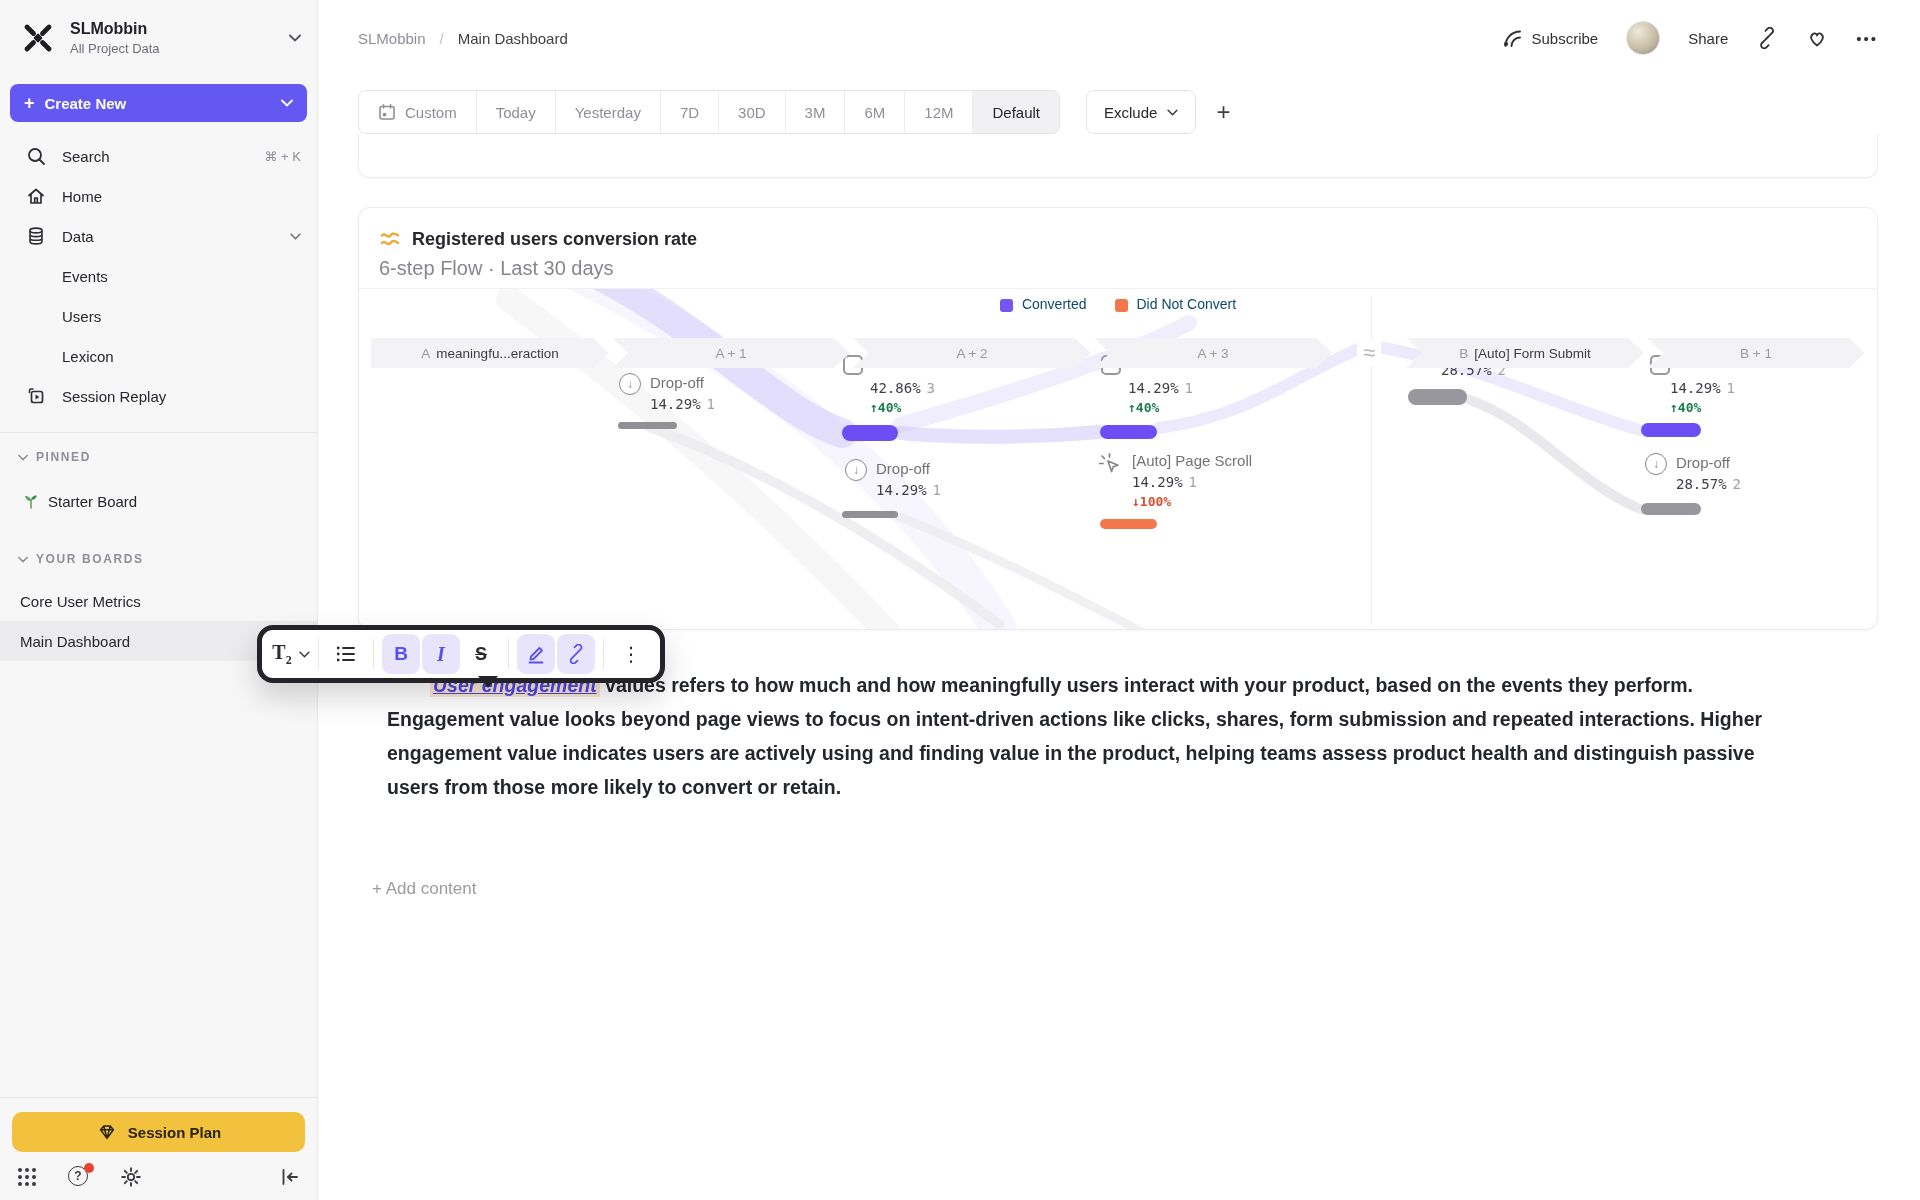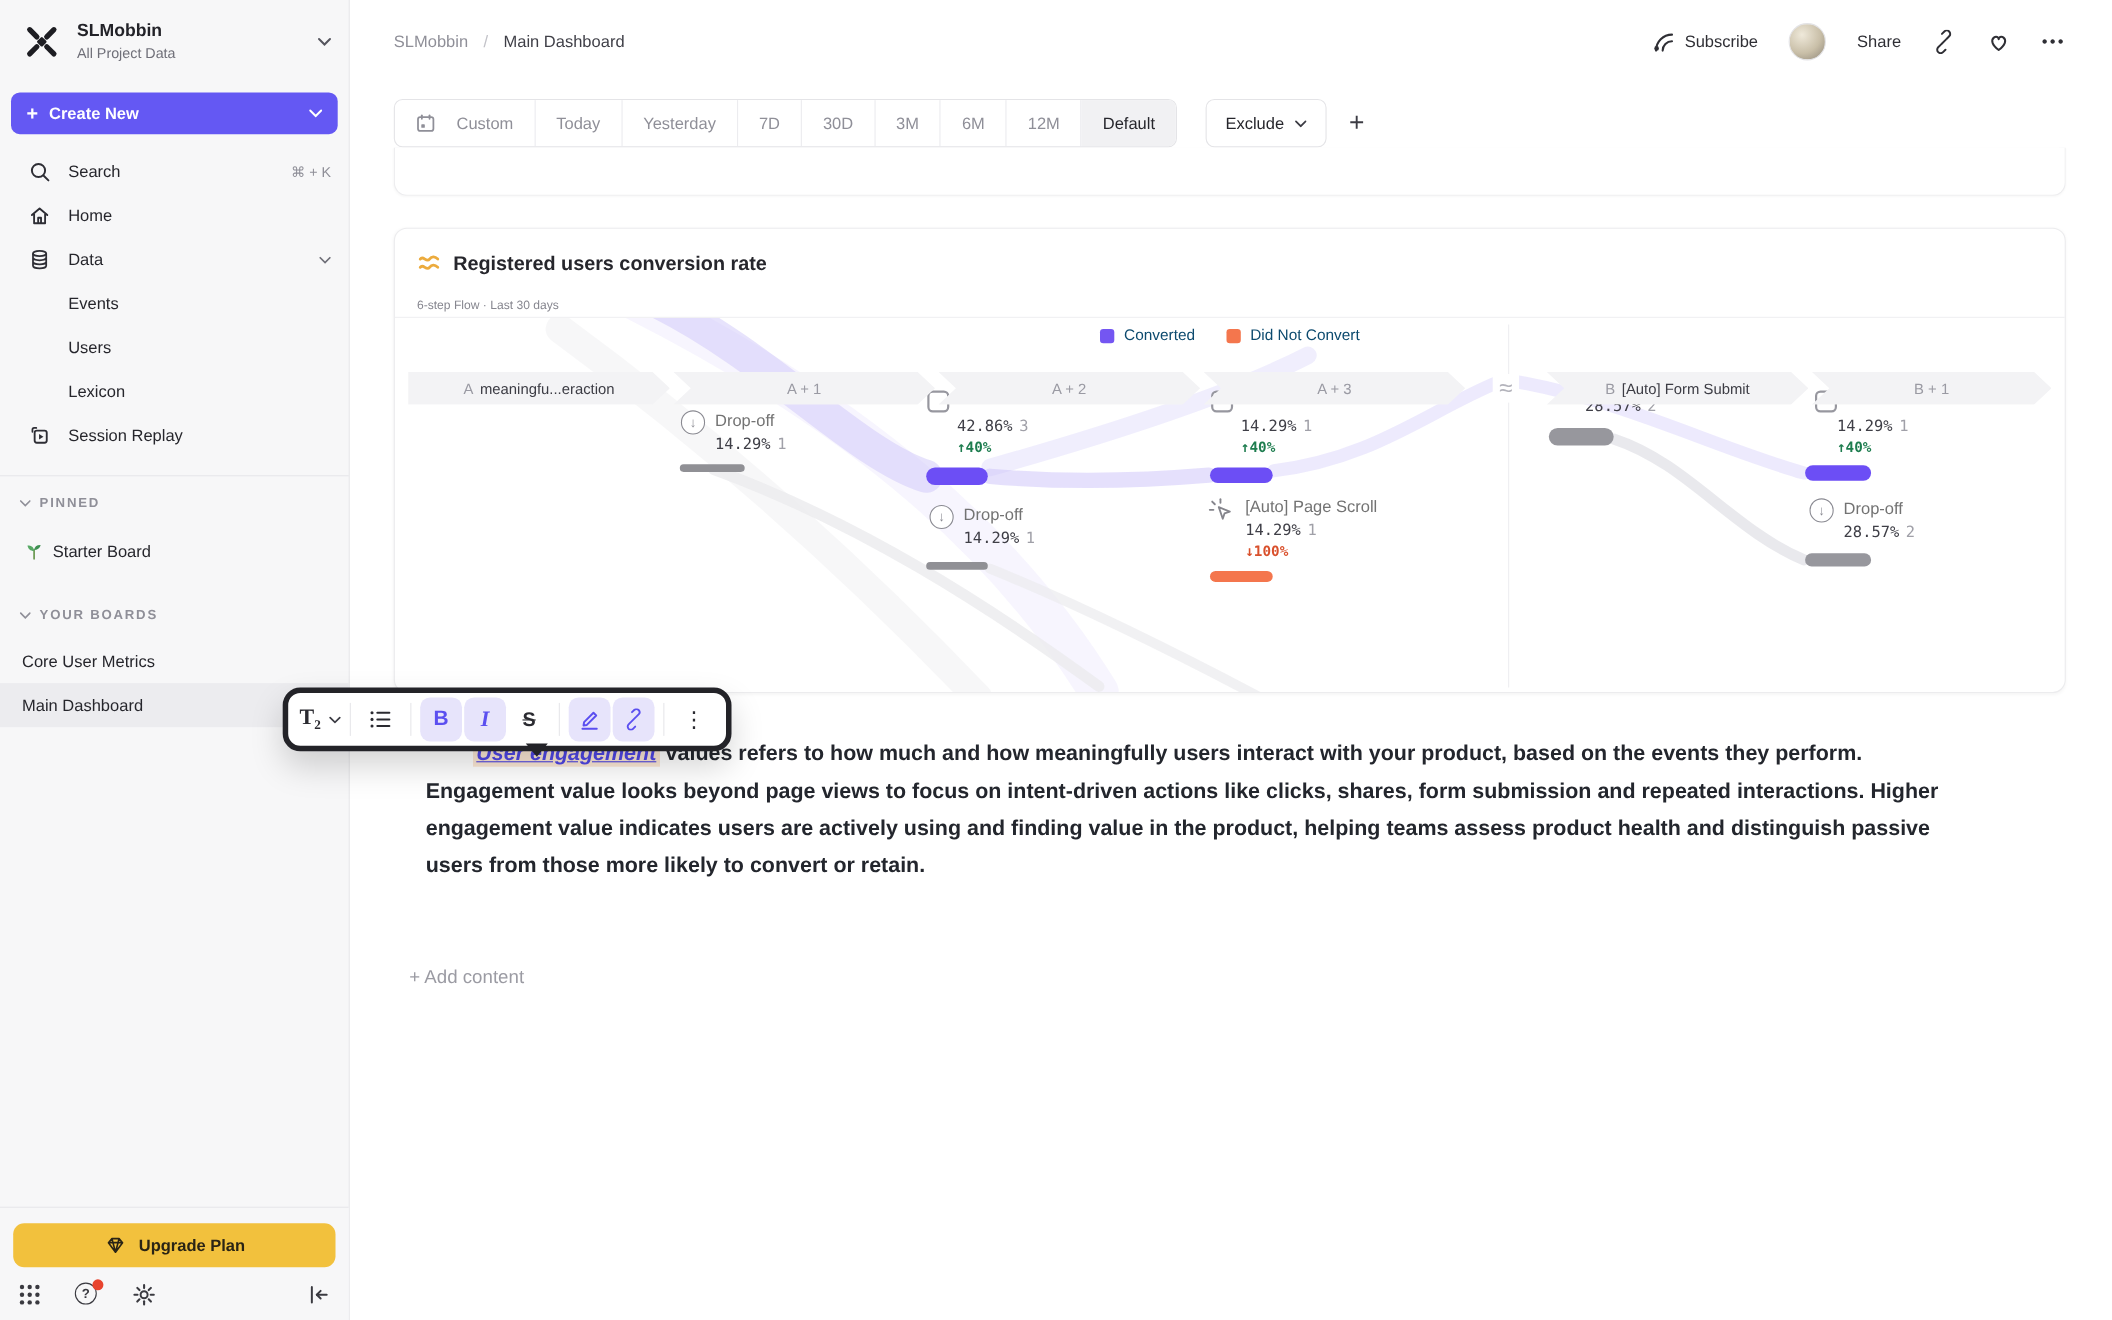--- a/index.html
+++ b/index.html
@@ -62,40 +62,40 @@
   .subscribe { display:flex; align-items:center; gap:9px; font-size:15px; font-weight:500; color:#2f2f35; cursor:pointer; }
   .avatar { width:34px; height:34px; border-radius:50%; border:1px solid #e3e3e6; cursor:pointer;
             background:radial-gradient(circle at 35% 30%, #efe9da, #c9bfa8 55%, #8e8678); }
   .share-label { font-size:15px; font-weight:500; color:#2f2f35; cursor:pointer; }
   .tico { width:22px; height:22px; color:#2f2f35; cursor:pointer; }
   .more-dots { font-size:15px; letter-spacing:2px; color:#2f2f35; cursor:pointer; }
 
   .filterrow { position:absolute; left:39px; top:90px; display:flex; align-items:center; }
   .segmented { display:flex; height:44px; border:1px solid #e4e4e7; border-radius:8px;
                background:#fff; overflow:hidden; }
-  .seg { display:flex; align-items:center; gap:19px; padding:0 19px; font-size:15px; color:#8f8f98;
+  .seg { display:flex; align-items:center; gap:9px; padding:0 19px; font-size:15px; color:#8f8f98;
          border-right:1px solid #ececef; cursor:pointer; white-space:nowrap;justify-content:flex-end; }
   .seg:last-child { border-right:none; }
   .seg.active { background:#f1f1f3; color:#26262c; font-weight:500; }
   .exclude-btn { margin-left:26px; height:44px; border:1px solid #e4e4e7; border-radius:8px;
                  display:flex; align-items:center; gap:10px; padding:16px 17px; font-size:15px;
                  font-weight:500; color:#26262c; cursor:pointer; }
   .add-filter { margin-left:20px; font-size:24px; color:#3c3c44; cursor:pointer; line-height:1; }
 
   .partial-card { position:absolute; left:39px; right:42px; top:134px; height:44px; background:#fff;
                   border:1px solid #ededef; border-top:none; border-radius:0 0 12px 12px;
                   box-shadow:0 1px 2px rgba(0,0,0,.03); }
 
   
   .funnel-card { position:absolute; left:39px; right:42px; top:207px; height:423px; background:#fff;
                  border:1px solid #ececee; border-radius:12px; box-shadow:0 1px 3px rgba(0,0,0,.04); }
   .fc-header { padding:20px 20px 0; height:81px; border-bottom:1px solid #f0f0f2; }
   .fc-title-row { display:flex; align-items:center; gap:11px; }
   .fc-title { font-size:18px; font-weight:700; color:#26262c; }
-  .fc-subtitle { margin-top:22px; font-size:11px; color:#86868f; }
+  .fc-subtitle { margin-top:7px; font-size:20px; color:#86868f; }
   .fc-chart { position:relative; height:340px; overflow:hidden; }
 
   .ribbons { position:absolute; left:0; top:0; z-index:0; }
 
   .legend { position:absolute; top:7px; left:0; right:0; display:flex; justify-content:center;
             gap:28px; z-index:2; }
   .leg-item { display:flex; align-items:flex-end; gap:9px; font-size:14px; color:#0c4a6e; cursor:pointer; }
   .sw { width:13px; height:13px; border-radius:3px; }
   .sw-purple { background:#7456f2; }
   .sw-orange { background:#f4764d; }
@@ -260,21 +260,21 @@
     </div>
     <div class="board-item selected">
       <span>Main Dashboard</span>
     </div>
 
     <div class="side-bottom">
       <div class="upgrade">
         <svg width="22" height="22" viewBox="0 0 24 24">
             <path d="M5 9.5 L8.5 5.5 H15.5 L19 9.5 L12 19 Z M5 9.5 H19 M9.5 9.5 L12 19 L14.5 9.5 M8.5 5.5 L9.5 9.5 M15.5 5.5 L14.5 9.5" fill="none" stroke="#2a2415" stroke-width="1.6" stroke-linejoin="round"></path>
           </svg>
-        <span>Upgrade Plan</span>
+        <span>Session Plan</span>
       </div>
       <div class="bottom-icons">
         <div class="bi">
           <svg viewBox="0 0 22 22">
               <g fill="#3a3a40">
                 <circle cx="4" cy="4" r="2"></circle>
                 <circle cx="11" cy="4" r="2"></circle>
                 <circle cx="18" cy="4" r="2"></circle>
                 <circle cx="4" cy="11" r="2"></circle>
                 <circle cx="11" cy="11" r="2"></circle>

